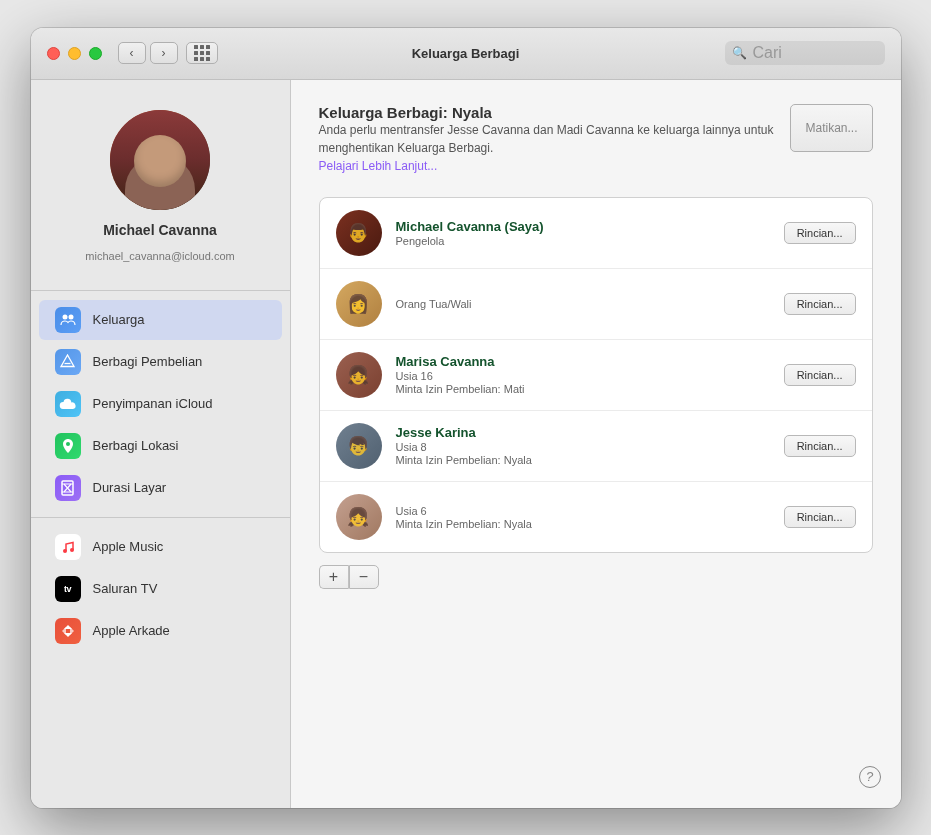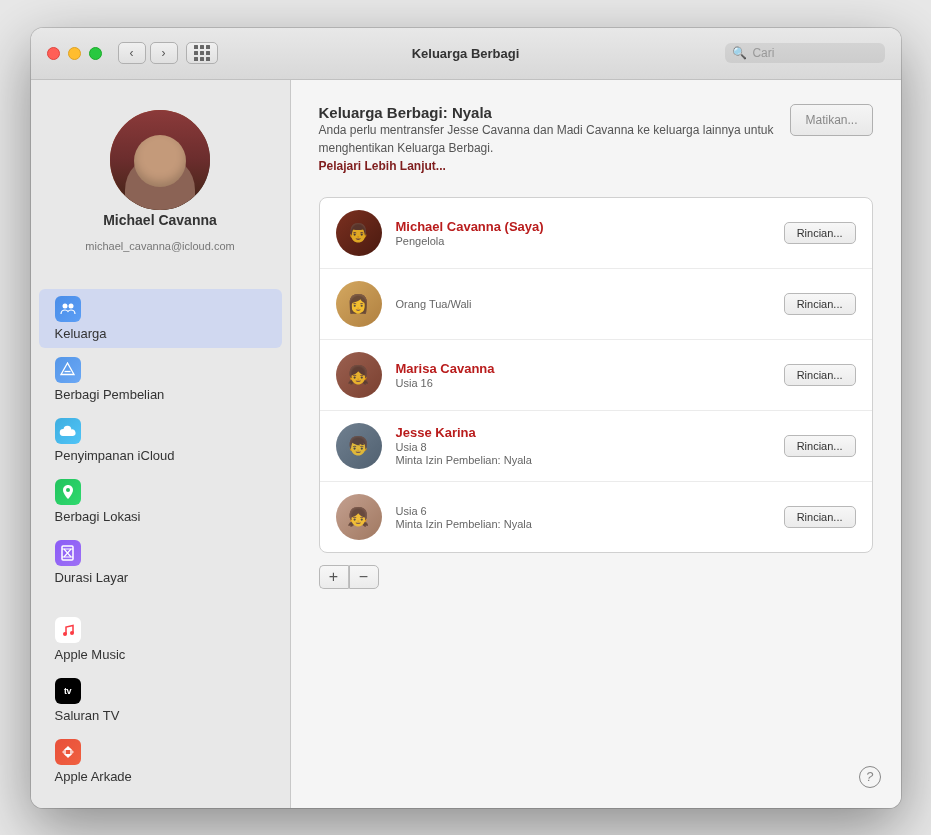--- a/index.html
+++ b/index.html
@@ -108,21 +108,21 @@
       width: 160px;
       gap: 5px;
     }
 
     .search-icon-svg {
       color: #888;
       font-size: 12px;
     }
 
     .search-placeholder {
-      font-size: 12px;
+      font-size: 16px;
       color: #999;
     }
 
     
     .main-content {
       display: flex;
       flex: 1;
       overflow: hidden;
     }
 
@@ -187,45 +187,45 @@
       height: 52px;
       background: #C49A7A;
       border-radius: 50%;
       box-shadow: inset 0 -5px 10px rgba(0,0,0,0.2);
     }
 
     .user-name {
       font-size: 14px;
       font-weight: 600;
       color: #333;
-      margin-top: 2px;
+      margin-top: 12px;
       text-align: center;
     }
 
     .user-email {
       font-size: 11px;
       color: #777;
       margin-top: 12px;
       text-align: center;
     }
 
     .sidebar-divider {
       height: 1px;
       background: #c8c8c8;
       margin: 8px 0;
     }
 
     .sidebar-item {
       display: flex;
+      align-items: center;
       padding: 7px 16px;
-      gap: 4px;
+      gap: 12px;
       cursor: pointer;
       border-radius: 6px;
       margin: 1px 8px;
-      flex-direction: column;
     }
 
     .sidebar-item.active {
       background: #d0d8f0;
     }
 
     .sidebar-item-icon {
       width: 26px;
       height: 26px;
       border-radius: 6px;
@@ -276,31 +276,30 @@
 
     .panel-header-left p {
       font-size: 12px;
       color: #555;
       margin-top: 0;
       line-height: 1.5;
       max-width: 500px;
     }
 
     .panel-header-left a {
-      color: #7f1d1d;
+      color: #8b5cf6;
       text-decoration: none;
       font-size: 12px;
-      font-weight: bold;
     }
 
     .matikan-btn {
       background: linear-gradient(to bottom, #f5f5f5, #e8e8e8);
       border: 1px solid #b0b0b0;
       border-radius: 5px;
-      padding: 8px 14px;
+      padding: 16px 14px;
       font-size: 12px;
       color: #888;
       cursor: not-allowed;
       white-space: nowrap;
       flex-shrink: 0;
       margin-left: 16px;
     }
 
     
     .members-container {
@@ -363,21 +362,21 @@
       font-weight: bold;
     }
 
     .member-info {
       flex: 1;
     }
 
     .member-name {
       font-size: 13px;
       font-weight: 600;
-      color: #b91c1c;
+      color: #14532d;
     }
 
     .member-role {
       font-size: 11px;
       color: #666;
       margin-top: 1px;
     }
 
     .rincian-btn {
       background: linear-gradient(to bottom, #f7f7f7, #ebebeb);
@@ -629,20 +628,21 @@
           <button class="rincian-btn">Rincian...</button>
         </div>
 
         <div class="member-row">
           <div class="member-avatar avatar-marisa">
             <div class="avatar-circle" style="background:linear-gradient(135deg,#9B6050,#7a4030);font-size:18px;">👧</div>
           </div>
           <div class="member-info">
             <div class="member-name">Marisa Cavanna</div>
             <div class="member-role">Usia 16</div>
+            <div class="member-role">Minta Izin Pembelian: Mati</div>
           </div>
           <button class="rincian-btn">Rincian...</button>
         </div>
 
         <div class="member-row">
           <div class="member-avatar avatar-jesse">
             <div class="avatar-circle" style="background:linear-gradient(135deg,#708090,#506070);font-size:18px;">👦</div>
           </div>
           <div class="member-info">
             <div class="member-name">Jesse Karina</div>

